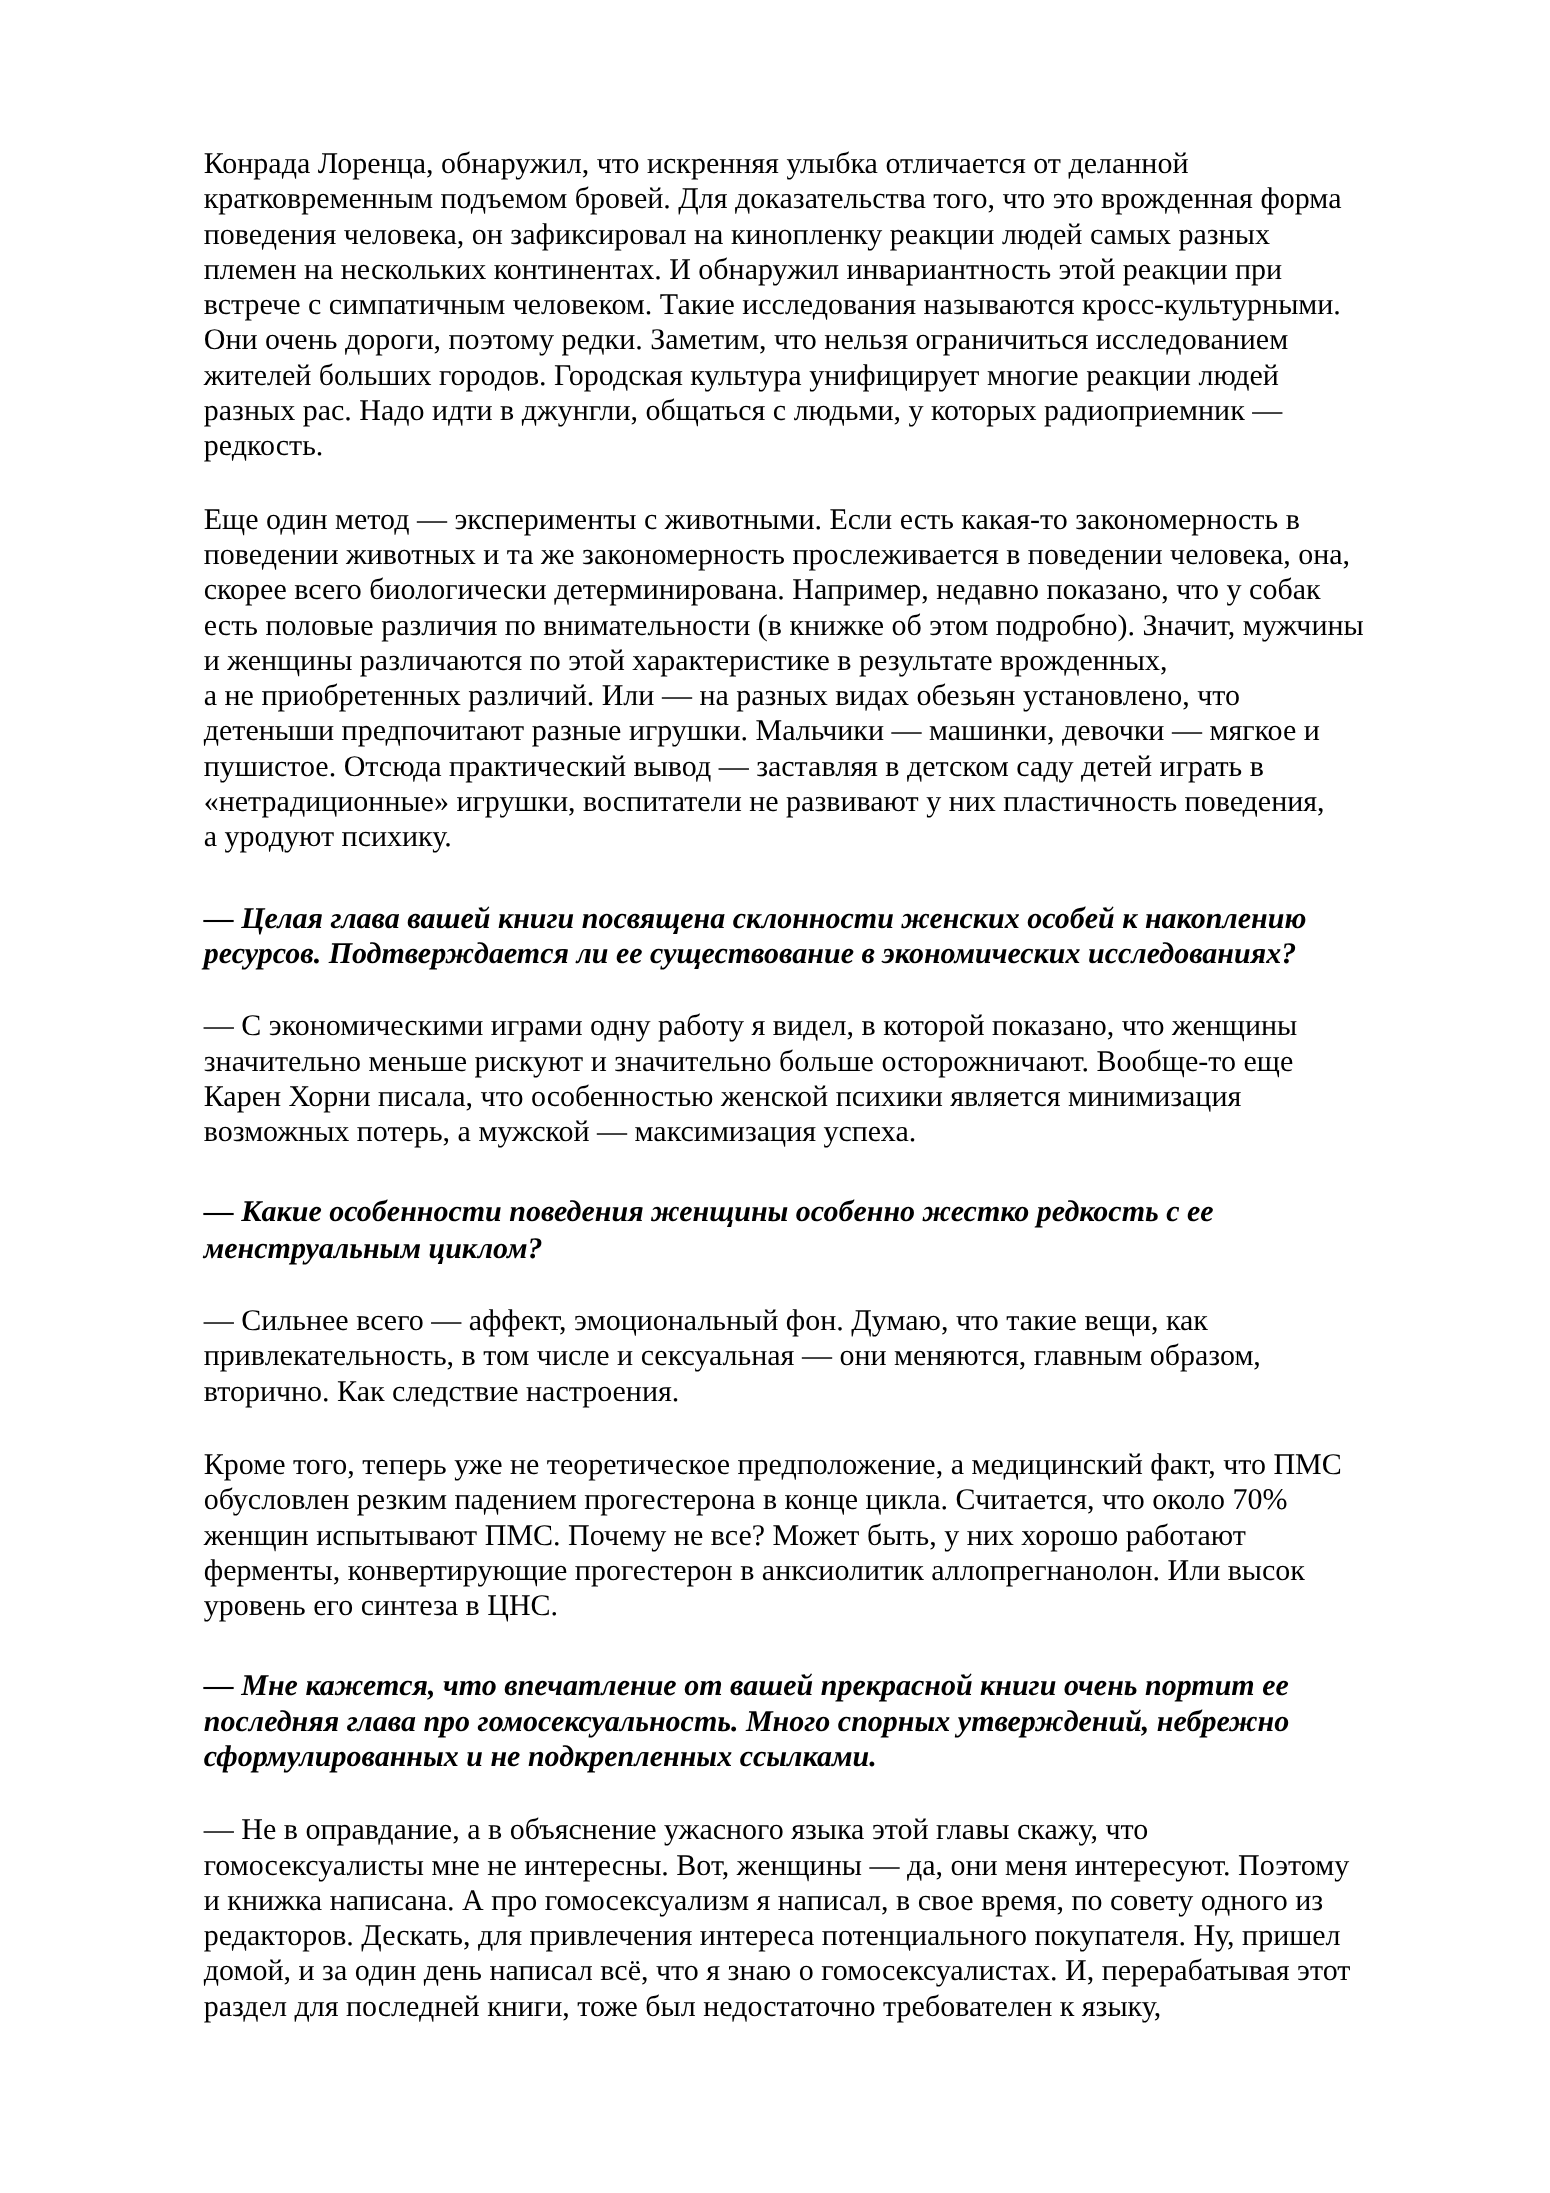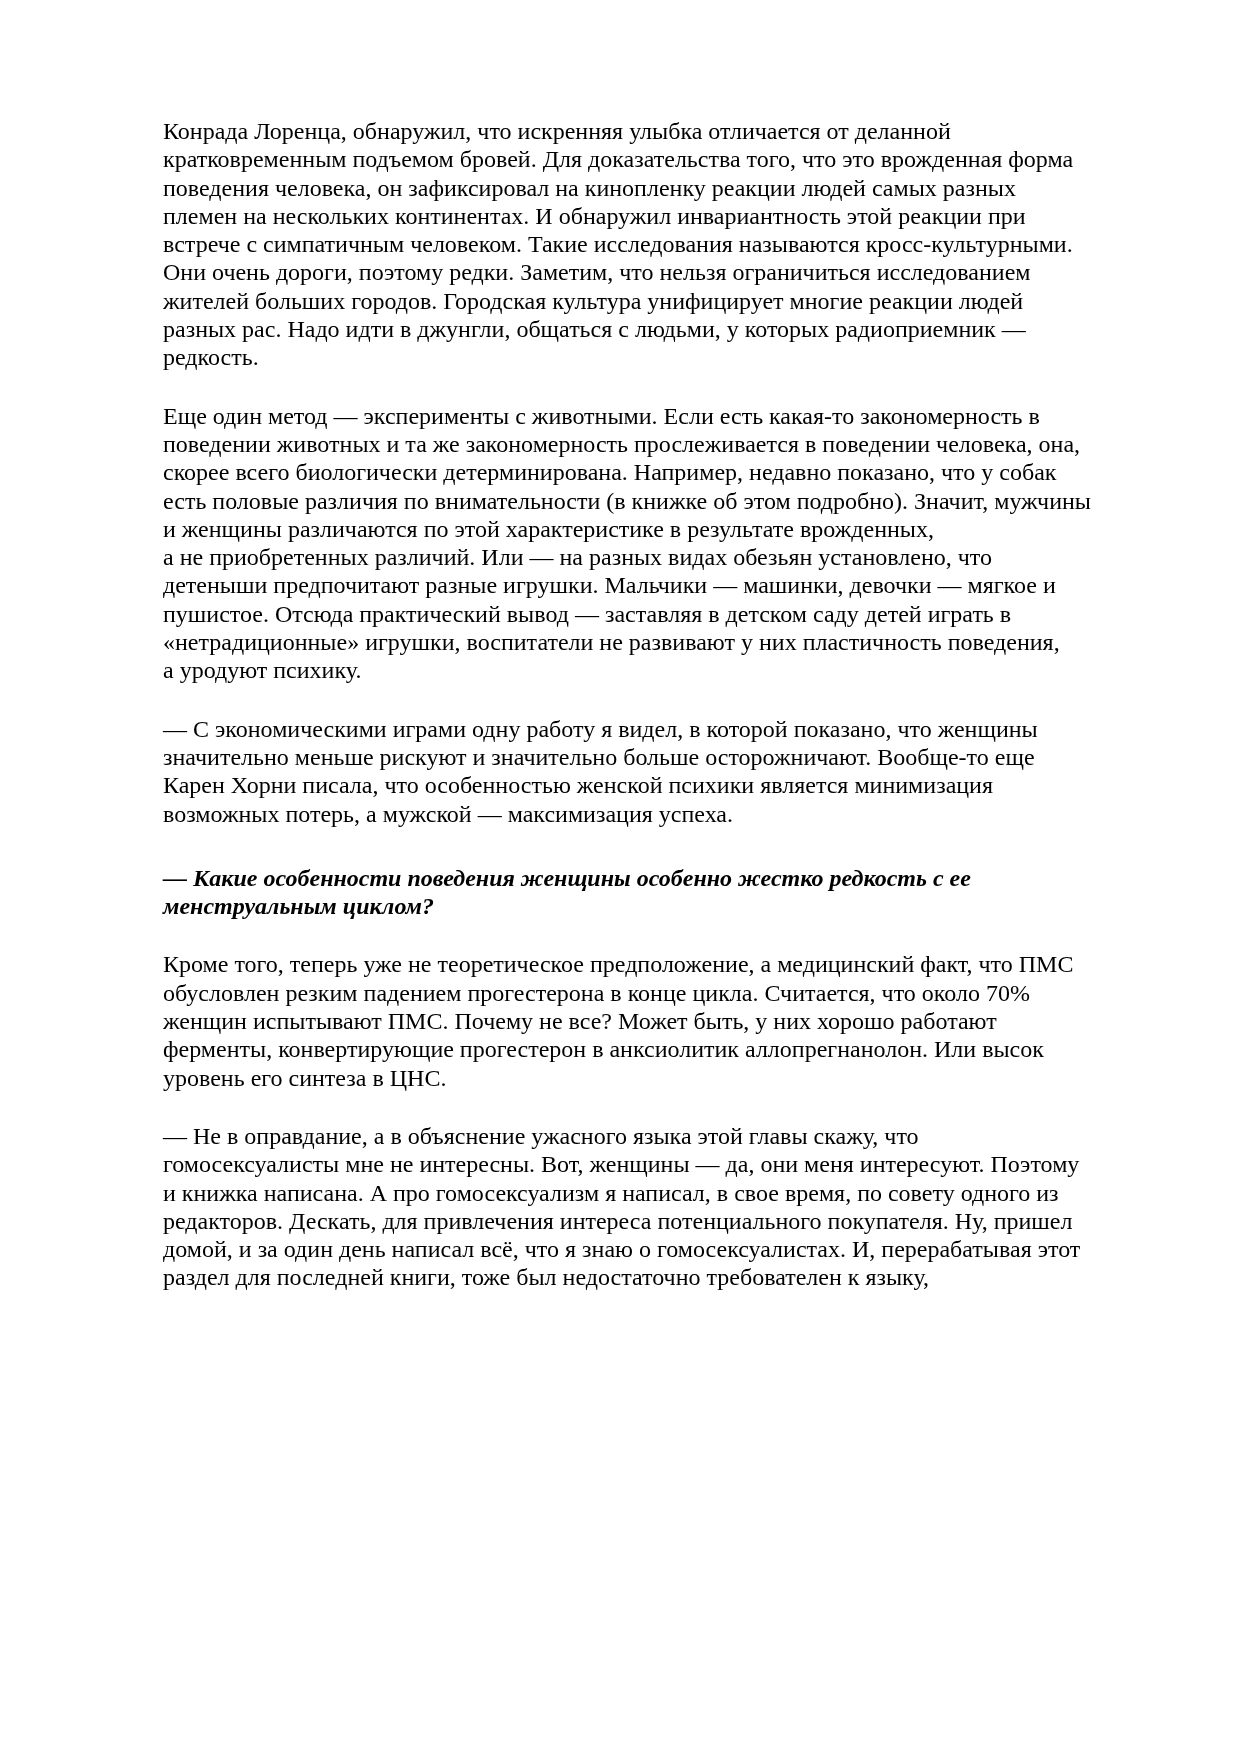--- a/index.html
+++ b/index.html
@@ -50,30 +50,38 @@
   <p class="para body">Еще один метод — эксперименты с животными. Если есть какая-то закономерность в
 поведении животных и та же закономерность прослеживается в поведении человека, она,
 скорее всего биологически детерминирована. Например, недавно показано, что у собак
 есть половые различия по внимательности (в книжке об этом подробно). Значит, мужчины
 и женщины различаются по этой характеристике в результате врожденных,
 а не приобретенных различий. Или — на разных видах обезьян установлено, что
 детеныши предпочитают разные игрушки. Мальчики — машинки, девочки — мягкое и
 пушистое. Отсюда практический вывод — заставляя в детском саду детей играть в
 «нетрадиционные» игрушки, воспитатели не развивают у них пластичность поведения,
 а уродуют психику.</p>
+  <p class="para question">— Целая глава вашей книги посвящена склонности женских особей к накоплению
+ресурсов. Подтверждается ли ее существование в экономических исследованиях?</p>
   <p class="para answer">— С экономическими играми одну работу я видел, в которой показано, что женщины
 значительно меньше рискуют и значительно больше осторожничают. Вообще-то еще
 Карен Хорни писала, что особенностью женской психики является минимизация
 возможных потерь, а мужской — максимизация успеха.</p>
   <p class="para question">— Какие особенности поведения женщины особенно жестко редкость с ее
 менструальным циклом?</p>
+  <p class="para answer">— Сильнее всего — аффект, эмоциональный фон. Думаю, что такие вещи, как
+привлекательность, в том числе и сексуальная — они меняются, главным образом,
+вторично. Как следствие настроения.</p>
   <p class="para body">Кроме того, теперь уже не теоретическое предположение, а медицинский факт, что ПМС
 обусловлен резким падением прогестерона в конце цикла. Считается, что около 70%
 женщин испытывают ПМС. Почему не все? Может быть, у них хорошо работают
 ферменты, конвертирующие прогестерон в анксиолитик аллопрегнанолон. Или высок
 уровень его синтеза в ЦНС.</p>
+  <p class="para question">— Мне кажется, что впечатление от вашей прекрасной книги очень портит ее
+последняя глава про гомосексуальность. Много спорных утверждений, небрежно
+сформулированных и не подкрепленных ссылками.</p>
   <p class="para answer">— Не в оправдание, а в объяснение ужасного языка этой главы скажу, что
 гомосексуалисты мне не интересны. Вот, женщины — да, они меня интересуют. Поэтому
 и книжка написана. А про гомосексуализм я написал, в свое время, по совету одного из
 редакторов. Дескать, для привлечения интереса потенциального покупателя. Ну, пришел
 домой, и за один день написал всё, что я знаю о гомосексуалистах. И, перерабатывая этот
 раздел для последней книги, тоже был недостаточно требователен к языку,</p>
 </div>
 
 </body></html>

